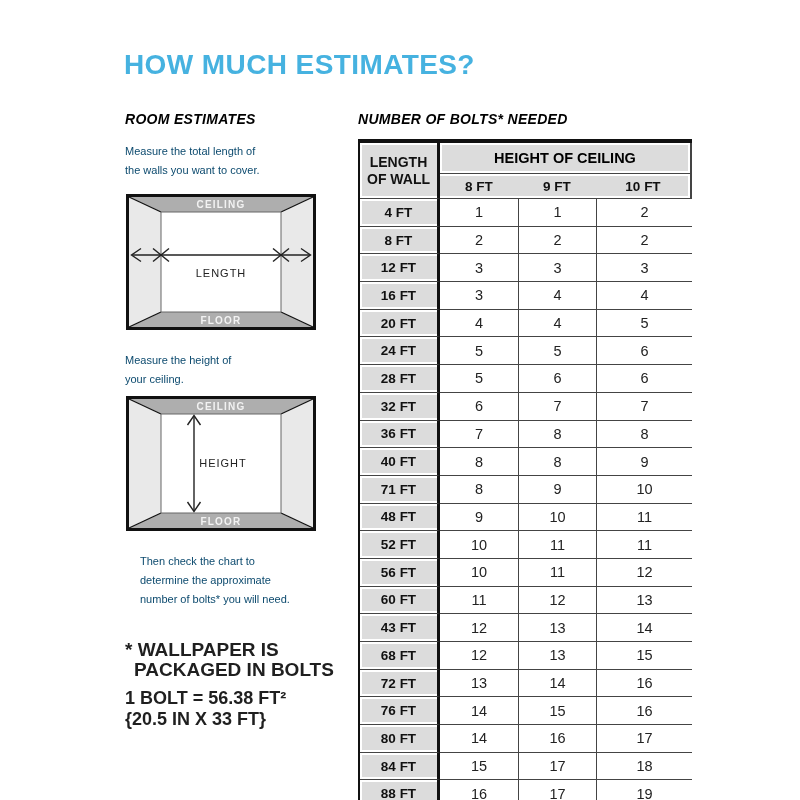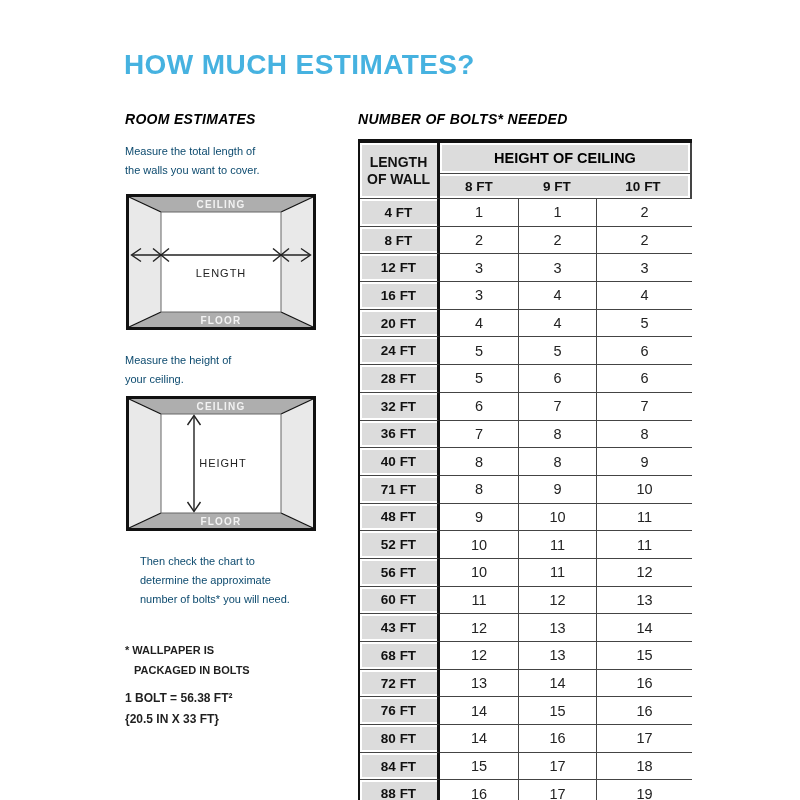--- a/index.html
+++ b/index.html
@@ -20,23 +20,23 @@
   #room-estimates { left:125px; top:111px; }
   #table-heading  { left:358px; top:111px; width:332px; }
 
   .para {
     font-size:11px; line-height:19px; color:#0c4a6e; white-space:pre-line;
   }
   #para-length { left:125px; top:142px; }
   #para-height { left:125px; top:351px; }
   #para-chart  { left:140px; top:552px; }
 
-  #footnote { left:125px; top:640px; font-weight:bold; font-size:11px; line-height:20px; }
+  #footnote { left:125px; top:640px; font-weight:bold; font-size:19px; line-height:20px; }
   #footnote .fn-line2 { padding-left:9px; }
-  #bolt-info { left:125px; top:688px; font-weight:bold; font-size:12px; line-height:21px; }
+  #bolt-info { left:125px; top:688px; font-weight:bold; font-size:18px; line-height:21px; }
 
   #diagram-length { left:126px; top:194px; }
   #diagram-height { left:126px; top:396px; }
 
   
   table.bolts {
     position:absolute; left:358px; top:139px; width:332px;
     border-collapse:separate; border-spacing:0;
     border-top:4px solid #111; border-left:2px solid #111;
     table-layout:fixed;

